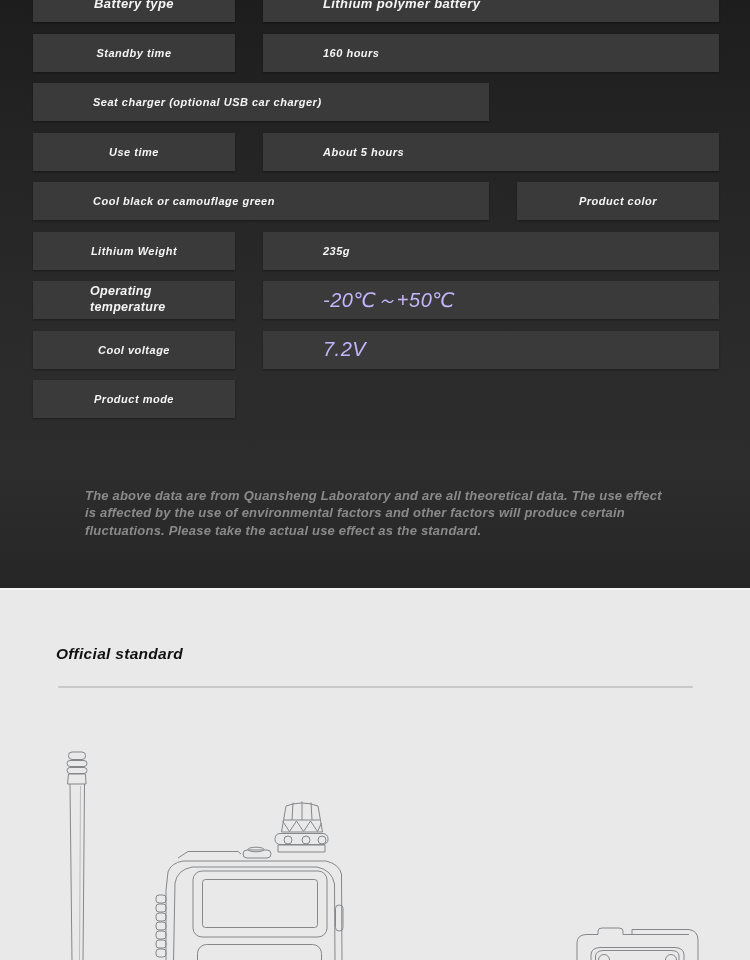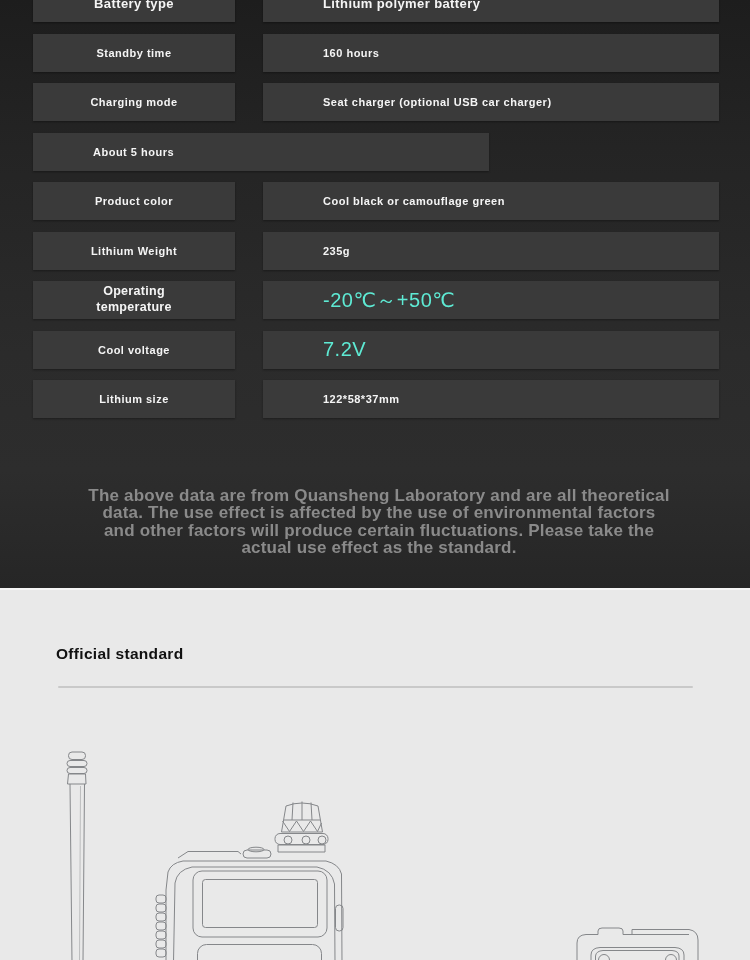--- a/index.html
+++ b/index.html
@@ -1,21 +1,21 @@
 <!DOCTYPE html>
 <html style="--dark-bg: #262626; --cell-bg: #3a3a3a; --text-white: #f5f5f5; --muted-value: #9e9e9e; --disclaimer-color: #8a8a8a; --light-bg: #e9e9e9; --heading-color: #111111; --divider-color: #c9c9c9; --drawing-stroke: #85878a;"><head>
 <meta charset="utf-8">
 <style>
   html,body{margin:0;padding:0;}
   body{
     width:750px;height:960px;overflow:hidden;
     font-family:"Liberation Sans","DejaVu Sans",sans-serif;
     background:#e9e9e9;
   }
-  .page{position:relative;width:750px;height:960px;overflow:hidden;}
+  .page{position:relative;width:750px;height:960px;overflow:hidden;font-style:italic;}
 
   
   .spec-section{
     position:relative;width:750px;height:588px;overflow:hidden;
     background:linear-gradient(180deg,#1d1d1d 0%,#242424 25%,#2b2b2b 60%,#2d2d2d 80%,#262626 100%);
   }
   .spec-table{
     display:flex;flex-direction:column;gap:11.5px;
     margin-top:-16px;
   }
@@ -26,30 +26,30 @@
   }
   .cell.label{width:202px;justify-content:center;text-align:center;}
   .cell.value{width:456px;padding-left:60px;box-sizing:border-box;}
   .cell span{
     color:#f5f5f5;font-weight:bold;font-size:11px;letter-spacing:.5px;white-space:nowrap;
   }
   
   .r-small .cell span{font-size:13px;letter-spacing:.4px;}
   
   .r-optemp .cell.label span{
-    font-size:12.5px;line-height:1.25;width:88px;text-align:center;white-space:normal;letter-spacing:.3px;
+    font-size:12.5px;line-height:1.25;width:88px;text-align:left;white-space:normal;letter-spacing:.3px;
   }
   
   .v-muted .cell.value span{
-    color:#5eead4;font-weight:500;font-size:20px;letter-spacing:.5px;
+    color:#c4b5fd;font-weight:500;font-size:20px;letter-spacing:.5px;
   }
 
   .disclaimer{
     margin:69px 0 0 85px;width:588px;
-    color:#8a8a8a;font-weight:bold;font-size:17px;line-height:17.3px;letter-spacing:.2px;text-align:center;
+    color:#8a8a8a;font-weight:bold;font-size:13px;line-height:17.3px;letter-spacing:.2px;
   }
 
   
   .light-section{
     position:relative;width:750px;height:376px;overflow:hidden;
     background:#e9e9e9;border-top:2px solid #f6f6f6;box-sizing:border-box;padding-left:48px;
   }
   .section-title{
     position:absolute;left:56px;top:55px;margin:0;
     color:#111;font-size:15.5px;font-weight:bold;letter-spacing:.3px;
@@ -80,41 +80,41 @@
       <div class="spec-row">
         <div class="cell label">
             <span>Standby time</span>
           </div>
         <div class="cell value">
             <span>160 hours</span>
           </div>
       </div>
 
       <div class="spec-row">
-        <div class="cell label">
-            <span>Charging mode</span>
-          </div>
         <div class="cell value">
             <span>Seat charger (optional USB car charger)</span>
           </div>
       </div>
 
       <div class="spec-row">
+        <div class="cell label">
+            <span>Use time</span>
+          </div>
         <div class="cell value">
             <span>About 5 hours</span>
           </div>
       </div>
 
       <div class="spec-row">
+        <div class="cell value">
+            <span>Cool black or camouflage green</span>
+          </div>
         <div class="cell label">
             <span>Product color</span>
           </div>
-        <div class="cell value">
-            <span>Cool black or camouflage green</span>
-          </div>
       </div>
 
       <div class="spec-row">
         <div class="cell label">
             <span>Lithium Weight</span>
           </div>
         <div class="cell value">
             <span>235g</span>
           </div>
       </div>
@@ -132,24 +132,21 @@
         <div class="cell label">
             <span>Cool voltage</span>
           </div>
         <div class="cell value">
             <span>7.2V</span>
           </div>
       </div>
 
       <div class="spec-row">
         <div class="cell label">
-            <span>Lithium size</span>
-          </div>
-        <div class="cell value">
-            <span>122*58*37mm</span>
+            <span>Product mode</span>
           </div>
       </div>
 
     </div>
 
     <p class="disclaimer">The above data are from Quansheng Laboratory and are all theoretical data. The use effect is affected by the use of environmental factors and other factors will produce certain fluctuations. Please take the actual use effect as the standard.</p>
   </section>
 
   <section class="light-section">
     <h2 class="section-title">Official standard</h2>

